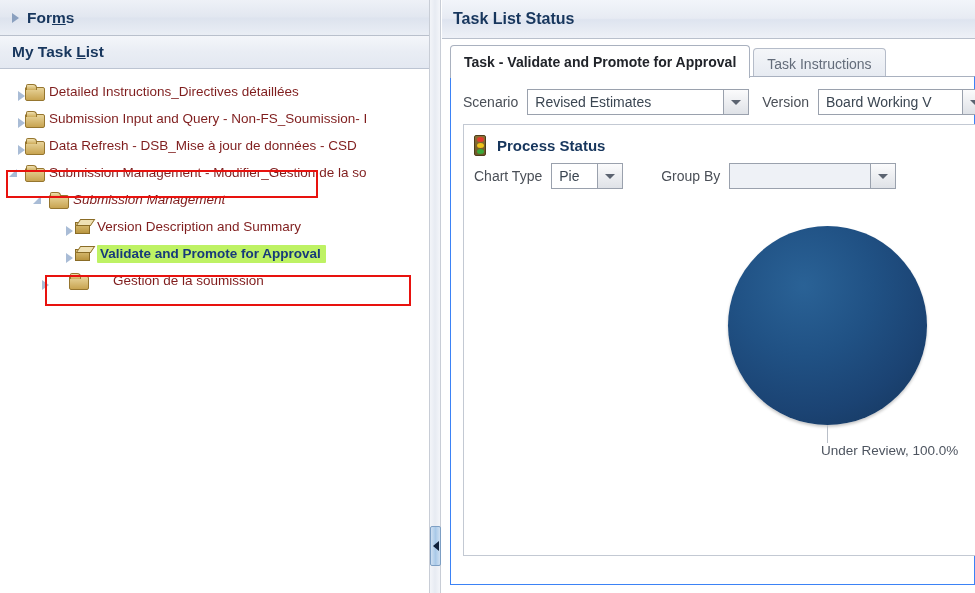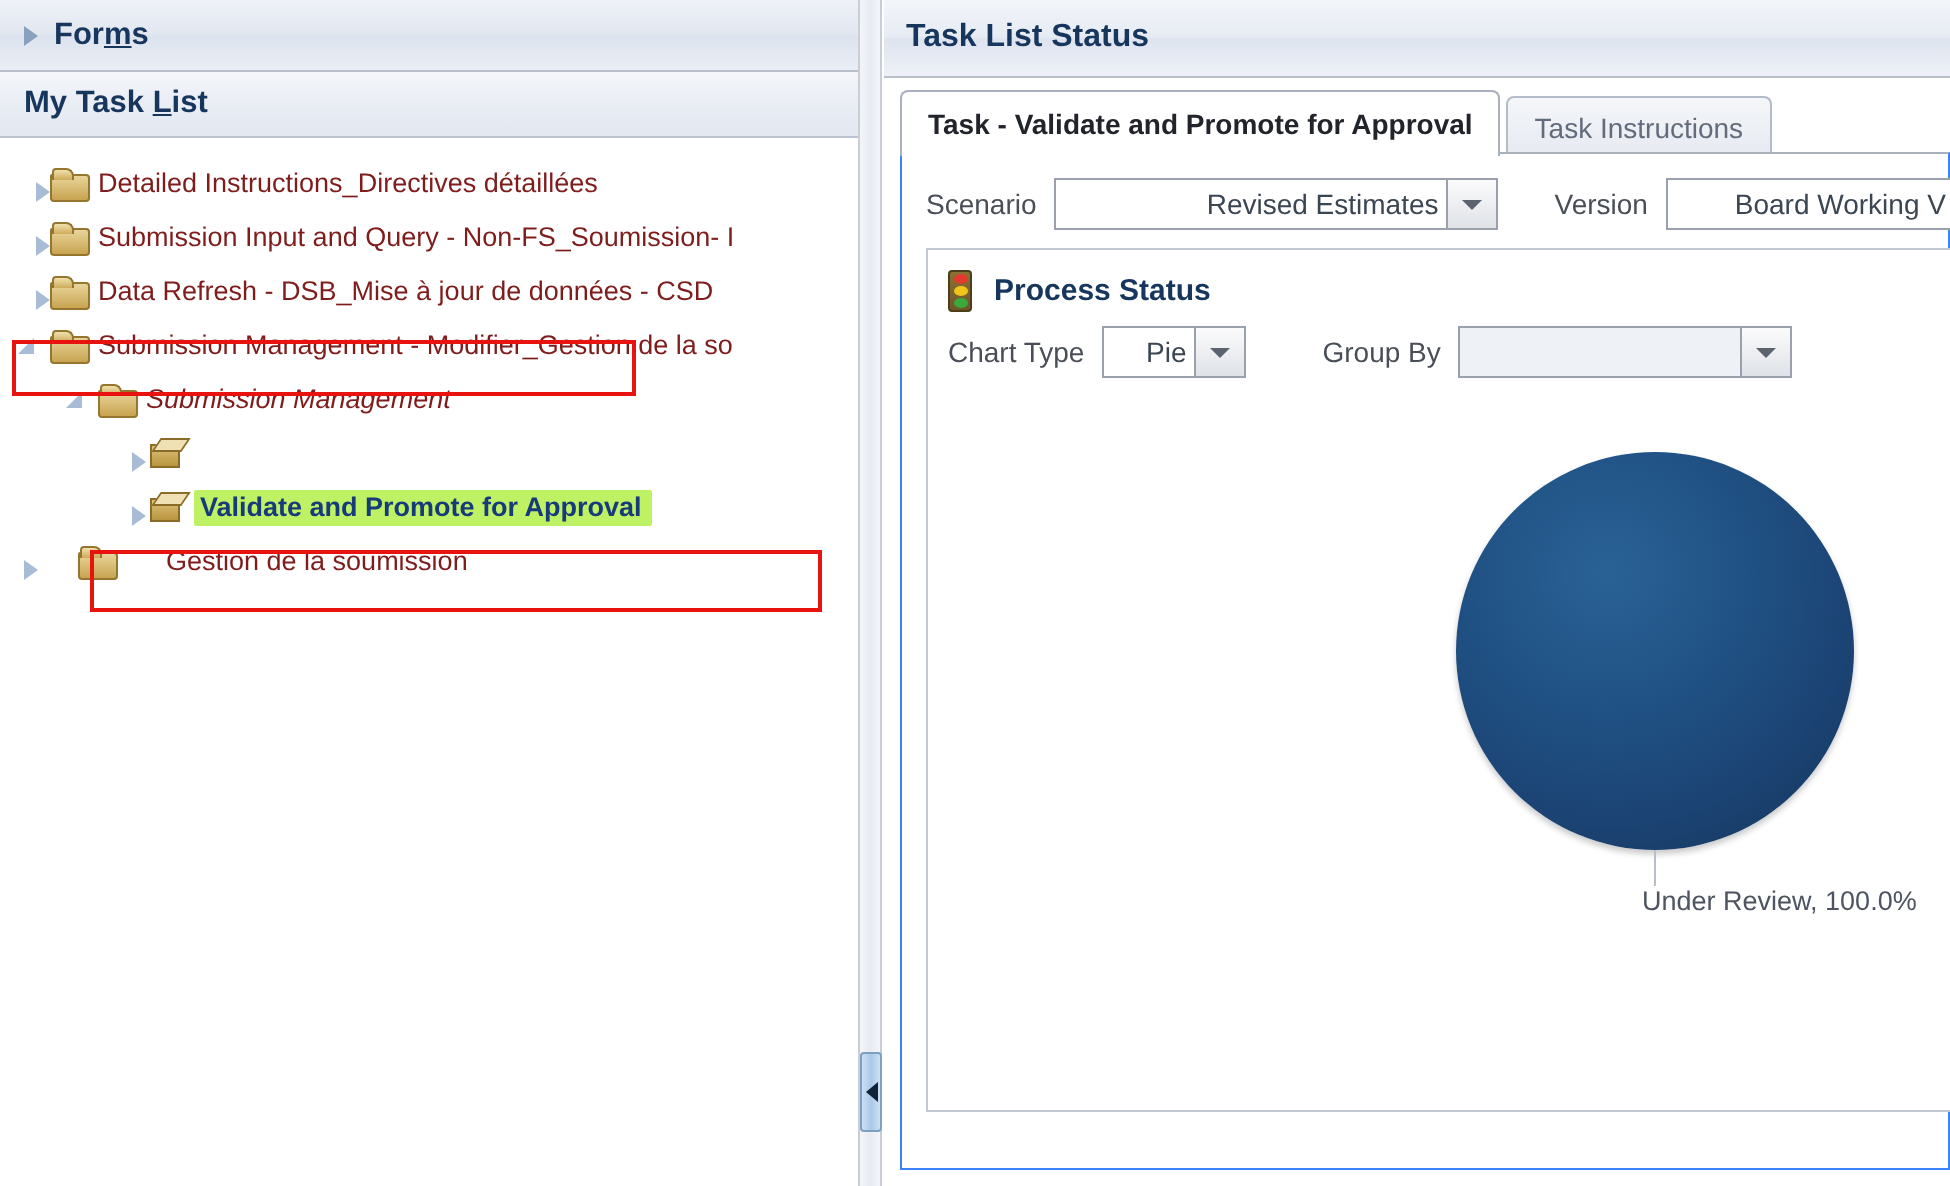--- a/index.html
+++ b/index.html
@@ -119,21 +119,21 @@
     position:absolute; left:430px; top:526px; width:11px; height:40px;
     background: linear-gradient(to right,#cfe0f2,#a9c9e8,#cfe0f2);
     border:1px solid #7d9fc4; border-radius:2px;
     display:flex; align-items:center; justify-content:center;
   }
   .left-caret { width:0;height:0;border-top:5px solid transparent;border-bottom:5px solid transparent;border-right:6px solid #10213a; }
 
   
   #right-panel {
     position:absolute; left:442px; top:0; width:533px; height:585px;
-    background:#ffffff; overflow:hidden;text-align:right;
+    background:#ffffff; overflow:hidden;
   }
   #right-hdr {
     height:39px; display:flex; align-items:center; padding-left:11px;
     background: linear-gradient(to bottom,#f2f5fa 0%,#e7ebf3 48%,#dee4ef 52%,#eef1f7 100%);
     border-bottom:1px solid #b9c0cc;
     font-weight:bold; font-size:16px; color:#17365d;
   }
   #tabstrip {
     position:absolute; top:44px; left:8px; right:0; height:34px;
     display:flex; align-items:flex-end;
@@ -252,27 +252,28 @@
           <span class="tlabel">Submission Management - Modifier_Gestion de la so</span>
         </div>
         <div class="tnode" style="padding-left: 30px; font-style: italic;">
           <span class="tw"><span class="arrow-open"></span></span>
           <span class="folder-ico"></span>
           <span class="tlabel">Submission Management</span>
         </div>
         <div class="tnode" style="padding-left: 54px;">
           <span class="tw"><span class="arrow-closed"></span></span>
           <span class="cube-ico"></span>
+          <span class="tlabel">Version Description and Summary</span>
         </div>
         <div class="tnode" style="padding-left: 54px;">
           <span class="tw"><span class="arrow-closed"></span></span>
           <span class="cube-ico"></span>
           <span class="tlabel selected sel-bg">Validate and Promote for Approval</span>
         </div>
-        <div class="tnode" style=" gap: 20px;">
+        <div class="tnode" style="padding-left: 30px; gap: 20px;">
           <span class="tw"><span class="arrow-closed"></span></span>
           <span class="folder-ico"></span>
           <span class="tlabel">Gestion de la soumission</span>
         </div>
       </div>
 
     <div class="red-box" style="left:6px; top:170px; width:312px; height:28px;"></div>
     <div class="red-box" style="left:45px; top:275px; width:366px; height:31px;"></div>
   </div>
 
@@ -299,21 +300,21 @@
     <div id="tabbody">
 
       <div class="filter-row">
         <span class="flbl">Scenario</span>
         <div class="sel-box" style="width:222px;">
           <span class="txt">Revised Estimates</span>
           <span class="sel-arrow">
               <i class="chev"></i>
             </span>
         </div>
-        <span class="flbl" style="margin-left:28px;">Version</span>
+        <span class="flbl" style="margin-left:13px;">Version</span>
         <div class="sel-box" style="width:170px;">
           <span class="txt">Board Working V</span>
           <span class="sel-arrow">
               <i class="chev"></i>
             </span>
         </div>
       </div>
 
       <div id="ps-card">
 

